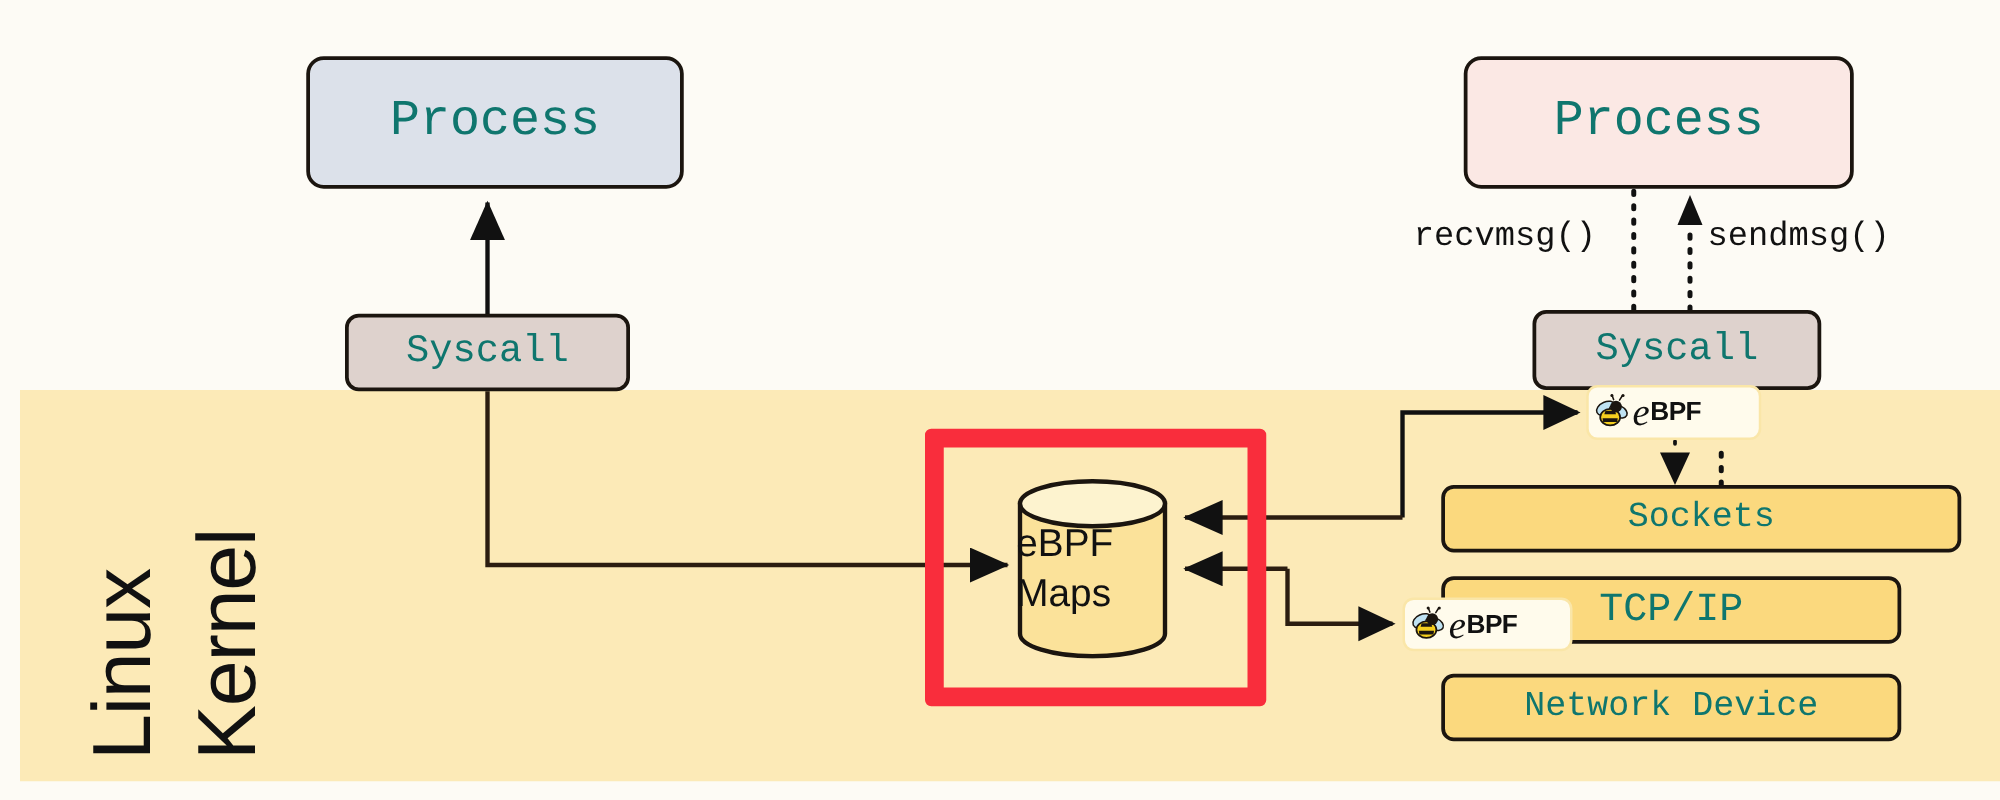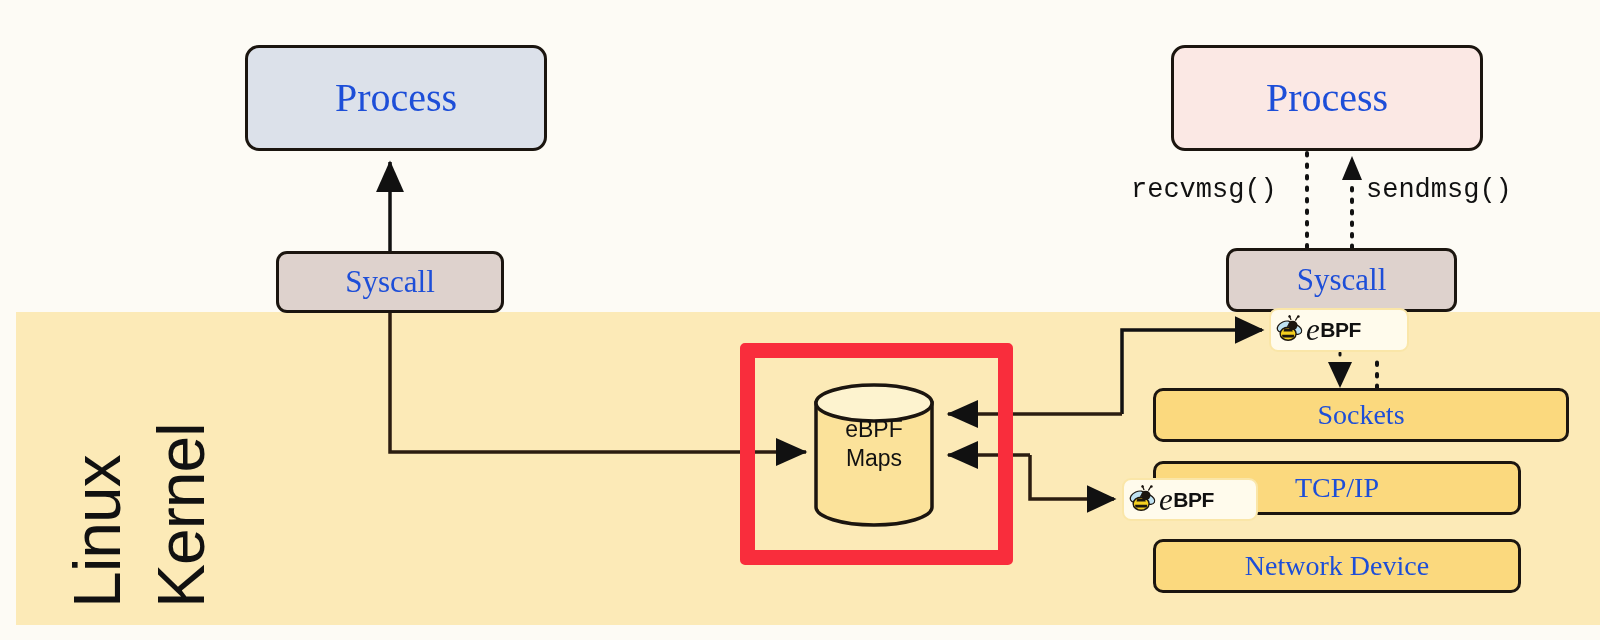--- a/index.html
+++ b/index.html
@@ -53,25 +53,25 @@
   }
   
   .node {
     position: absolute;
     box-sizing: border-box;
     display: flex;
     align-items: center;
     justify-content: center;
     border: 3px solid #1b150f;
     border-radius: 12px;
-    color: #1d4ed8;
+    color: #0f766e;
     text-align: center;
     line-height: 1.05;
     white-space: pre-line;
-    font-family: Liberation Serif, serif;
+    font-family: Liberation Mono, monospace;
   }
   #process-left {
     left: 245px; top: 45px;
     width: 302px; height: 106px;
     background: #dce1ea;
     font-size: 40px;
     border-radius: 14px;
   }
   #process-right {
     left: 1171px; top: 45px;
@@ -98,21 +98,21 @@
     left: 1153px; top: 388px;
     width: 416px; height: 54px;
     background: #fbd97e;
     font-size: 28px;
     border-radius: 10px;
   }
   #tcpip-box {
     left: 1153px; top: 461px;
     width: 368px; height: 54px;
     background: #fbd97e;
-    font-size: 28px;
+    font-size: 32px;
     border-radius: 10px;
   }
   #netdev-box {
     left: 1153px; top: 539px;
     width: 368px; height: 54px;
     background: #fbd97e;
     font-size: 28px;
     border-radius: 10px;
   }
   
@@ -121,22 +121,22 @@
     left: 813px;
     top: 383px;
     width: 122px;
     height: 144px;
   }
   #maps-cylinder .cyl-label {
     position: absolute;
     left: 0;
     top: 32px;
     width: 122px;
-    text-align: center;
-    font-size: 23px;
+    text-align: left;
+    font-size: 31px;
     color: #111111;
     line-height: 1.28;
     white-space: pre-line;
     font-family: "Liberation Sans", sans-serif;
     pointer-events: none;
   }
   
   #red-highlight {
     position: absolute;
     left: 740px;

